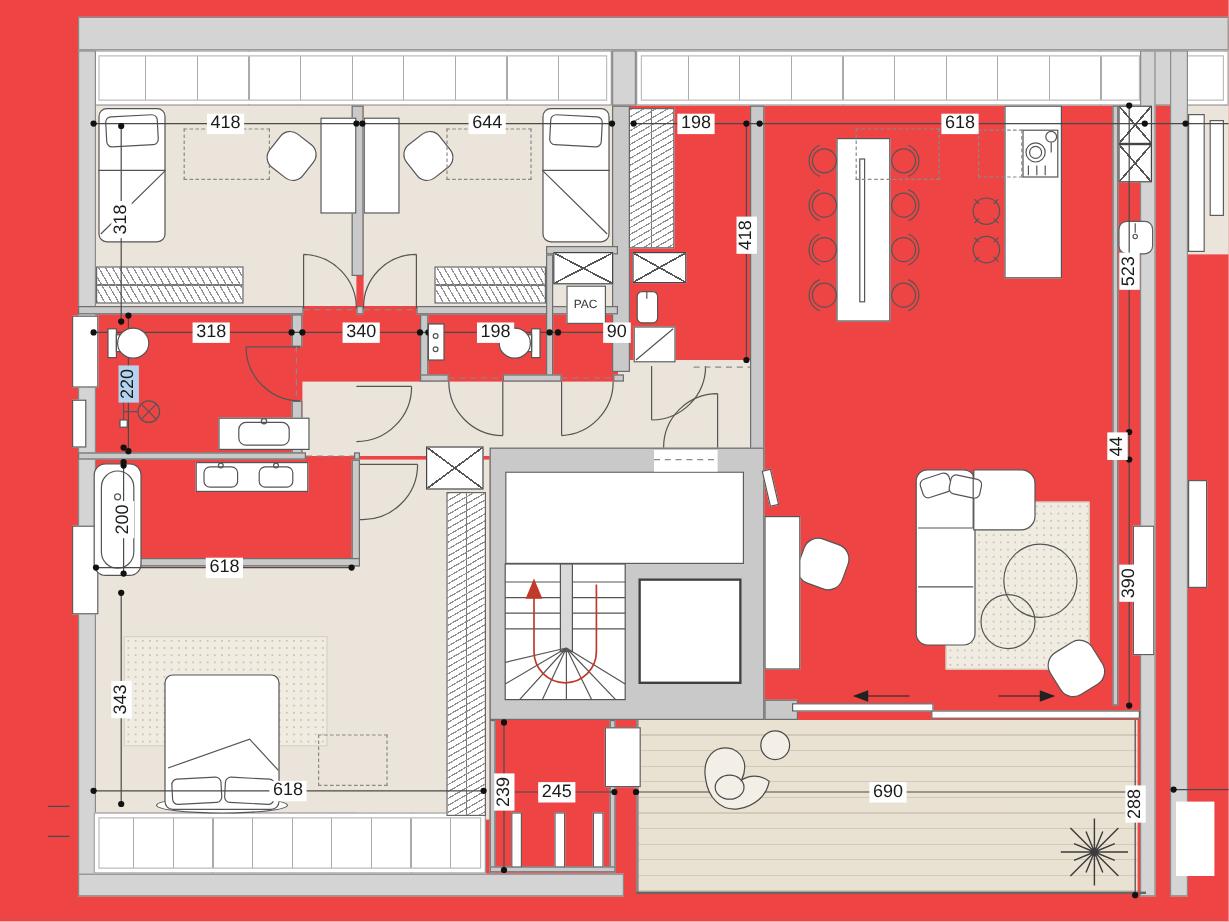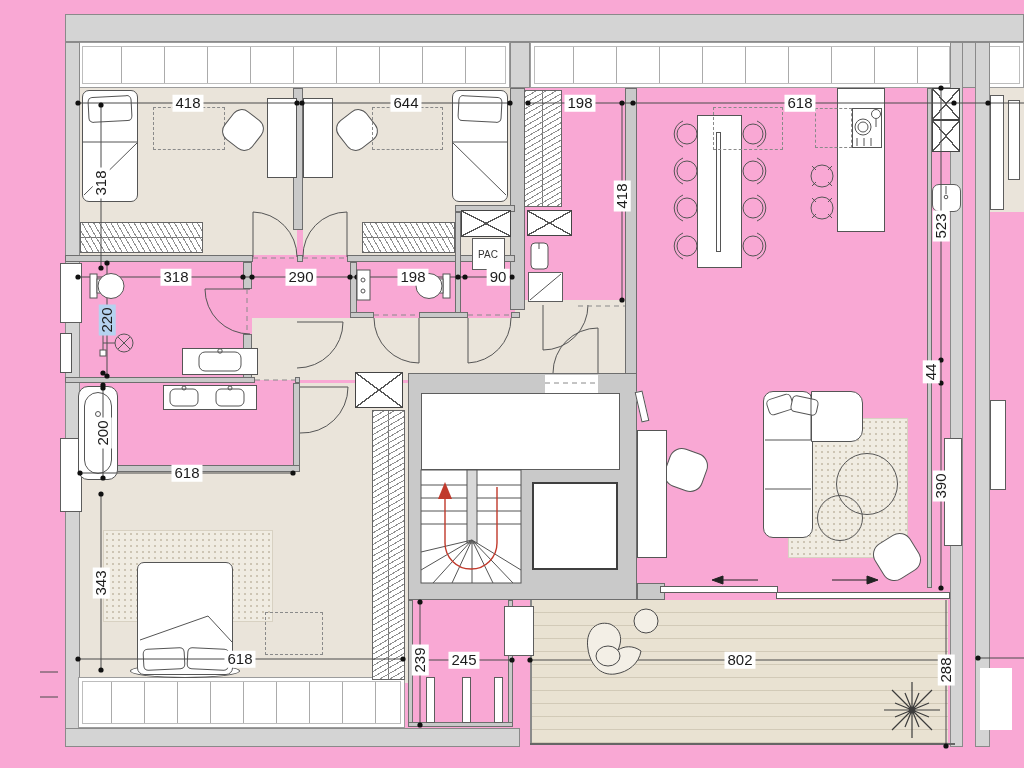--- a/index.html
+++ b/index.html
@@ -1,17 +1,17 @@
 <!DOCTYPE html>
 <html><head>
 <meta charset="utf-8">
 <style>
   html,body{margin:0;padding:0;background:#fff;width:1024px;height:768px;overflow:hidden;
     font-family:"Liberation Sans",sans-serif;}
-  .plan{position:relative;width:1024px;height:768px;background:#f9a8d4;}
+  .plan{position:relative;width:1024px;height:768px;background:#ef4444;}
   .abs{position:absolute;box-sizing:border-box;}
   .wall{background:#d4d4d4;border:1px solid #8a8a8a;z-index:2;}
   .iwall{background:#c9c9c9;border:1px solid #6e6e6e;z-index:2;}
   .floor{background:#eae4da;z-index:0;}
   .terrace{background-color:#e9e2d2;z-index:0;
     background-image:repeating-linear-gradient(180deg,transparent 0 12px,rgba(150,140,115,.28) 12px 13px);}
   .win{background:#fff;border:1px solid #9c9c9c;z-index:2;
     box-shadow:inset 0 0 0 3px #fff,inset 0 0 0 4px #bdbdbd;
     background-image:repeating-linear-gradient(90deg,transparent 0 42px,#ababab 42px 43px);}
   .winb{background-image:repeating-linear-gradient(90deg,transparent 0 32px,#ababab 32px 33px);}
@@ -342,31 +342,31 @@
       <path d="M912 710 L940 710 M912 710 L929 717 M912 710 L932 730 M912 710 L919 727 M912 710 L912 738 M912 710 L905 727 M912 710 L892 730 M912 710 L895 717 M912 710 L884 710 M912 710 L895 703 M912 710 L892 690 M912 710 L905 693 M912 710 L912 682 M912 710 L919 693 M912 710 L932 690 M912 710 L929 703" fill="none"></path>
     </g>
   </svg>
 
   <span class="dim" style="left:188px;top:103px">418</span>
   <span class="dim" style="left:406px;top:103px">644</span>
   <span class="dim" style="left:580px;top:103px">198</span>
   <span class="dim" style="left:800px;top:103px">618</span>
   <span class="dim v" style="left:101px;top:183px">318</span>
   <span class="dim" style="left:176px;top:277px">318</span>
-  <span class="dim" style="left:301px;top:277px">290</span>
+  <span class="dim" style="left:301px;top:277px">340</span>
   <span class="dim" style="left:413px;top:277px">198</span>
-  <span class="dim" style="left:498px;top:277px">90</span>
+  <span class="dim" style="left:514px;top:277px">90</span>
   <span class="dim v hl" style="left:107px;top:320px">220</span>
   <span class="dim v" style="left:103px;top:433px">200</span>
   <span class="dim" style="left:187px;top:473px">618</span>
   <span class="dim v" style="left:101px;top:583px">343</span>
   <span class="dim" style="left:240px;top:659px">618</span>
   <span class="dim v" style="left:622px;top:196px">418</span>
   <span class="dim v" style="left:420px;top:660px">239</span>
   <span class="dim" style="left:464px;top:660px">245</span>
-  <span class="dim" style="left:740px;top:660px">802</span>
+  <span class="dim" style="left:740px;top:660px">690</span>
   <span class="dim v" style="left:946px;top:670px">288</span>
   <span class="dim v" style="left:941px;top:226px">523</span>
   <span class="dim v" style="left:931px;top:372px">44</span>
   <span class="dim v" style="left:941px;top:486px">390</span>
   <span class="paclbl" style="left:488px;top:254px">PAC</span>
 
 </div>
 
 </body></html>

